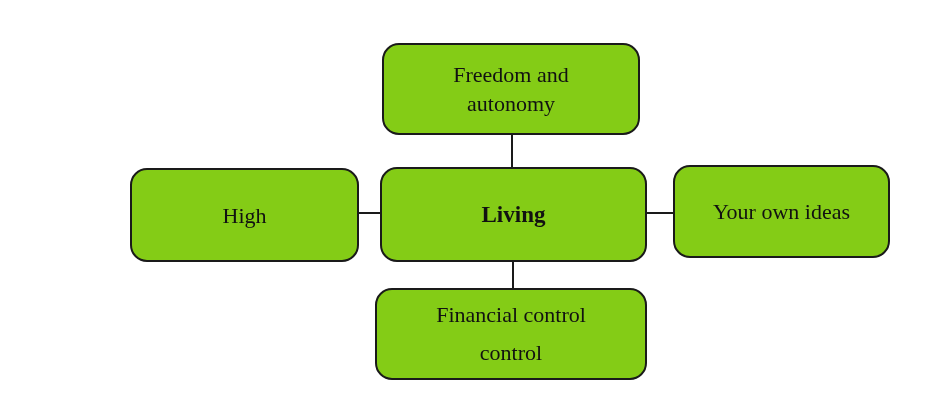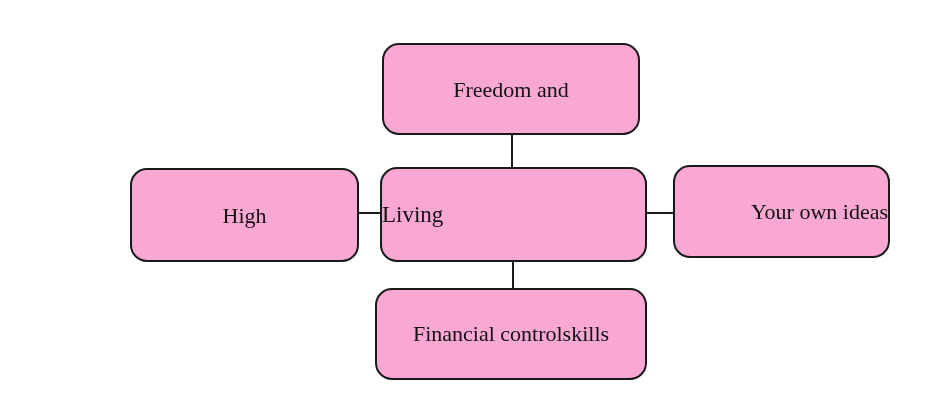--- a/index.html
+++ b/index.html
@@ -14,34 +14,34 @@
     background: #ffffff;
     font-family: "Liberation Serif", "DejaVu Serif", serif;
     color: #111111;
     overflow: hidden;
   }
   .node {
     position: absolute;
     box-sizing: border-box;
     border: 2px solid #1a1a1a;
     border-radius: 17px;
-    background: #f9a8d4;
+    background: #84cc16;
     display: flex;
-    flex-direction: row;
+    flex-direction: column;
     justify-content: center;
     align-items: center;
     text-align: center;
     font-size: 22px;
     line-height: 29px;
   }
   .node-top    { left: 382px; top: 43px;  width: 258px; height: 92px; }
   .node-left   { left: 118px; top: 168px; width: 229px; height: 94px; margin-left: 12px; }
   .node-center { left: 380px; top: 167px; width: 267px; height: 95px;
-                 font-weight: normal; font-size: 23px; line-height: 41px; justify-content: space-between; }
-  .node-right  { left: 673px; top: 165px; width: 217px; height: 93px; justify-content: flex-end; }
+                 font-weight: bold; font-size: 23px; line-height: 41px; }
+  .node-right  { left: 673px; top: 165px; width: 217px; height: 93px; }
   .node-bottom { left: 375px; top: 288px; width: 272px; height: 92px;
                  line-height: 38px; }
   .connector {
     position: absolute;
     background: #1a1a1a;
   }
   .conn-top    { left: 511px; top: 134px; width: 2px;  height: 34px; }
   .conn-bottom { left: 512px; top: 261px; width: 2px;  height: 28px; }
   .conn-left   { left: 345px; top: 212px; width: 36px; height: 2px; }
   .conn-right  { left: 646px; top: 212px; width: 28px; height: 2px; }
@@ -52,32 +52,33 @@
 
 <div class="stage">
 
   <div class="connector conn-top"></div>
   <div class="connector conn-bottom"></div>
   <div class="connector conn-left"></div>
   <div class="connector conn-right"></div>
 
   <div class="node node-top">
     <span class="line">Freedom and</span>
+    <span class="line">autonomy</span>
   </div>
 
   <div class="node node-left">
     <span class="line">High</span>
   </div>
 
   <div class="node node-center">
     <span class="line">Living</span>
   </div>
 
   <div class="node node-right">
     <span class="line">Your own ideas</span>
   </div>
 
   <div class="node node-bottom">
     <span class="line">Financial control</span>
-    <span class="line">skills</span>
+    <span class="line">control</span>
   </div>
 
 </div>
 
 </body></html>

